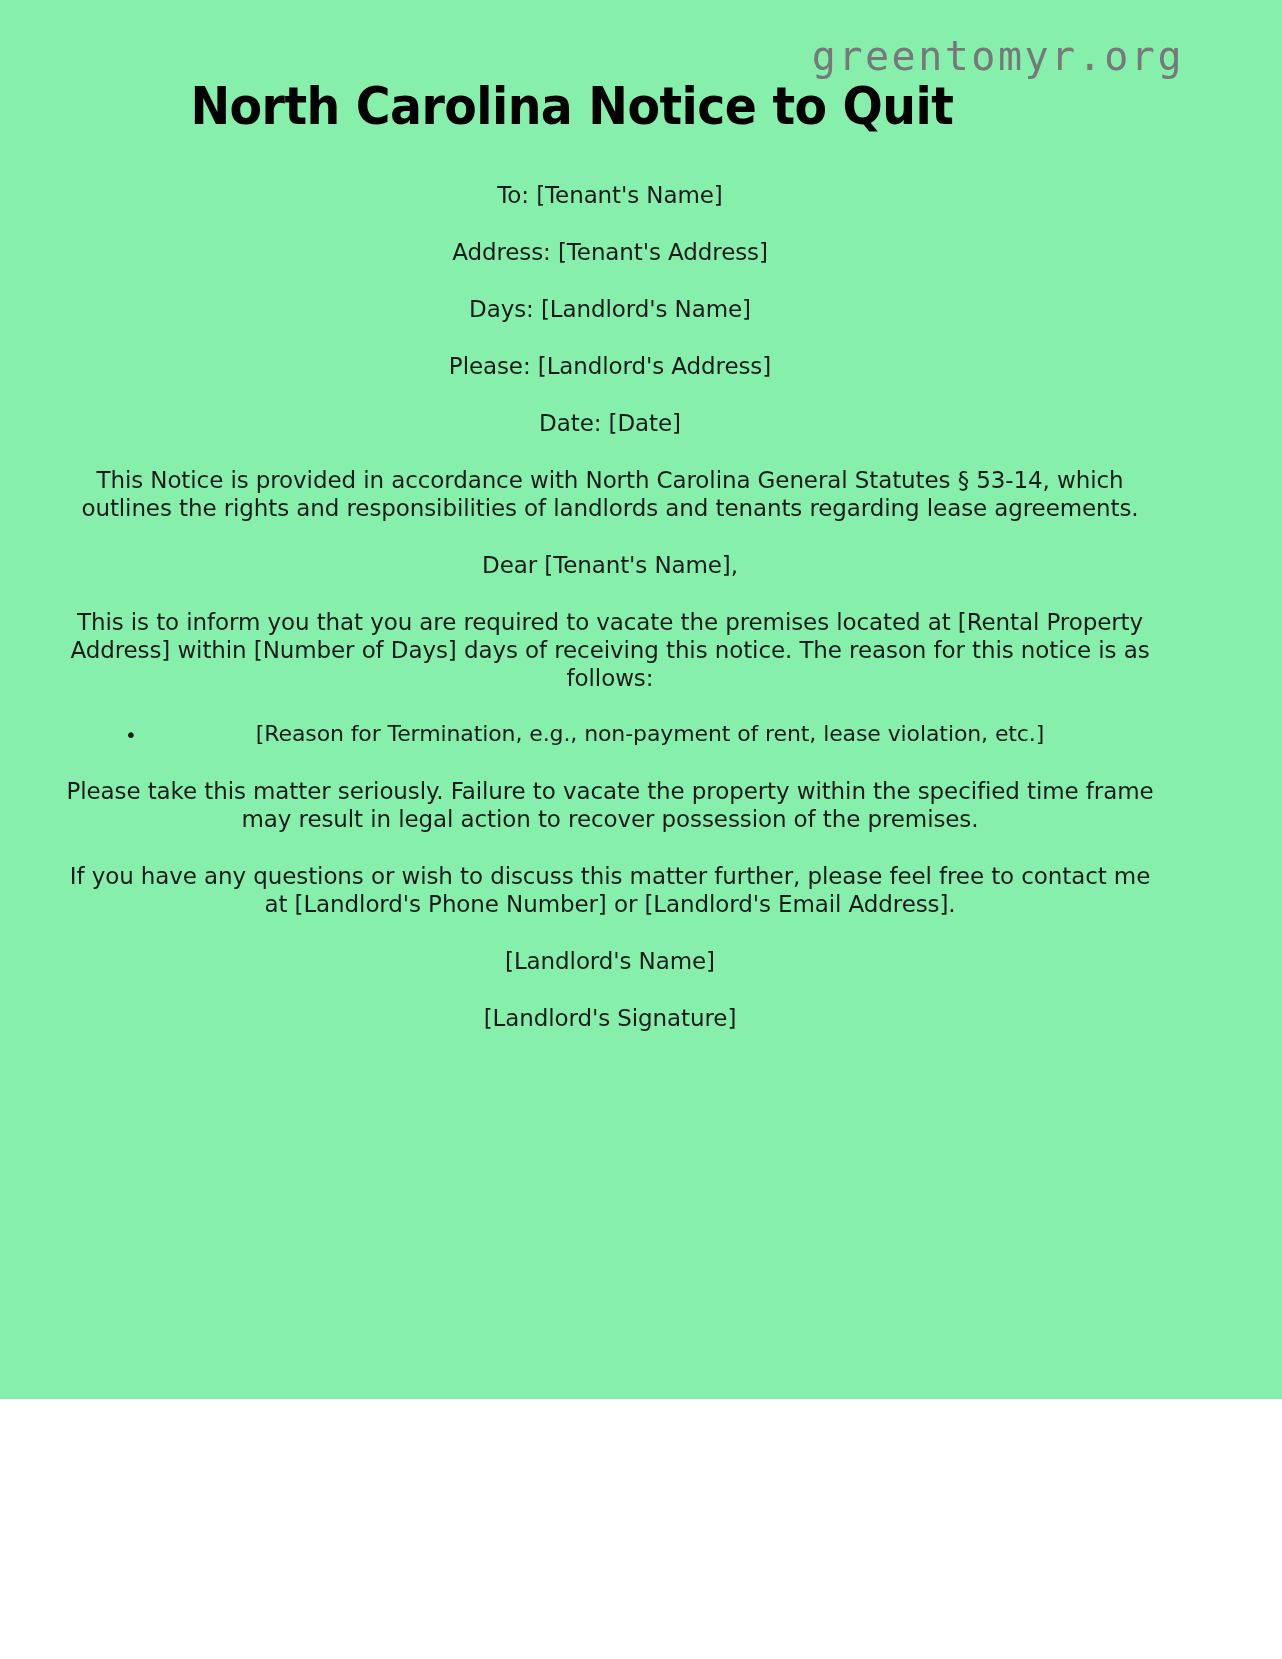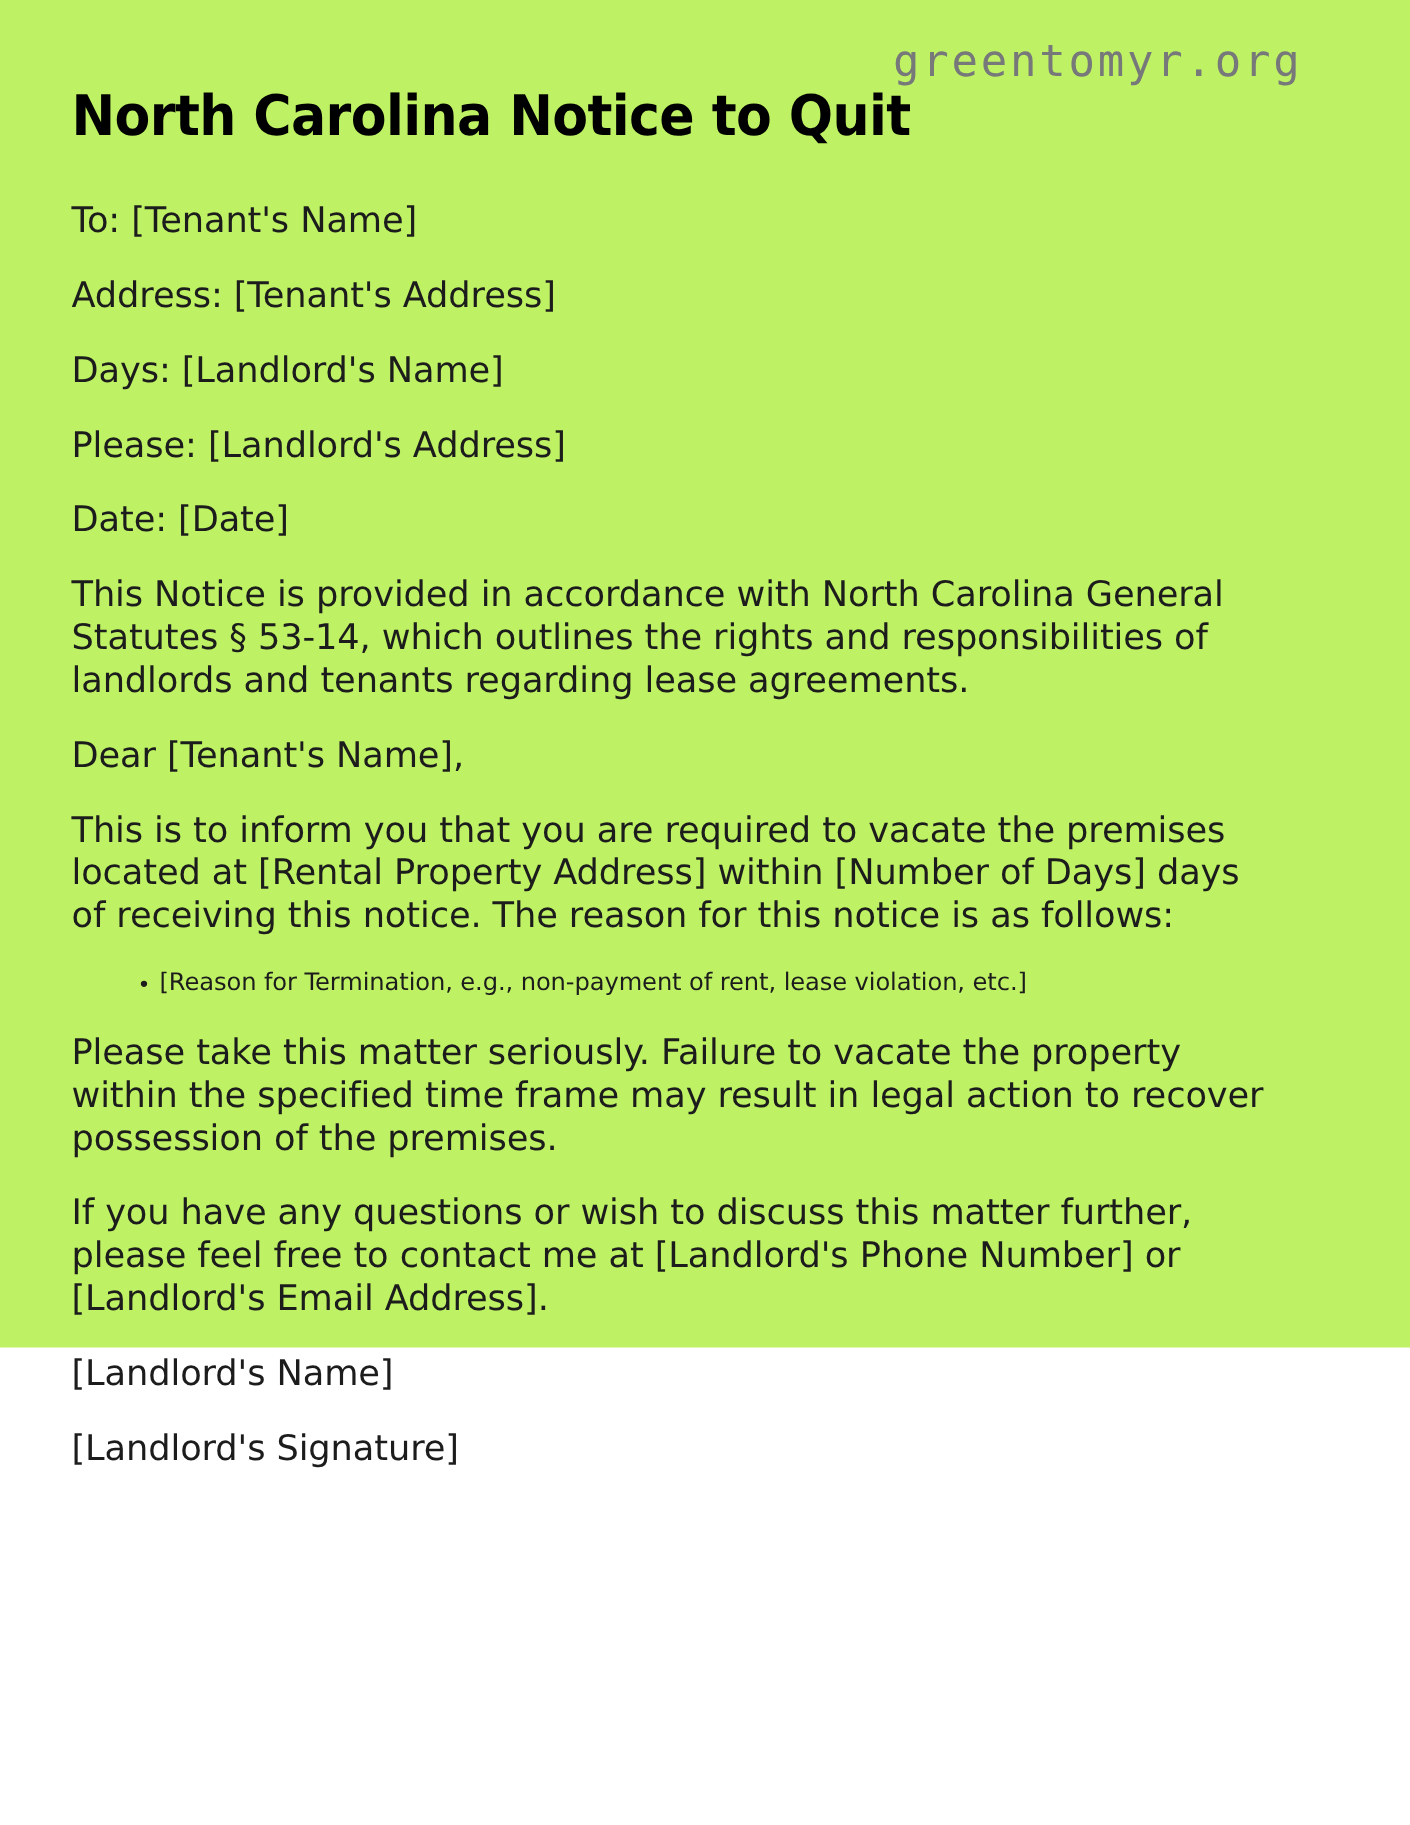--- a/index.html
+++ b/index.html
@@ -11,55 +11,56 @@
     width: 1282px;
     height: 1659px;
     font-family: "DejaVu Sans", sans-serif;
     color: #1a1a1a;
     position: relative;
     overflow: hidden;
   }
   .page {
     position: relative;
     width: 1282px;
-    height: 1225px;
-    background: #bef264;
+    height: 1399px;
+    background: #86efac;
     box-sizing: border-box;
   }
   .watermark {
     position: absolute;
     top: 36px;
     right: 98px;
     font-family: "DejaVu Sans Mono", "Liberation Mono", monospace;
     font-size: 40px;
     color: #77787a;
     letter-spacing: 2.5px;
     white-space: nowrap;
     line-height: 1;
     font-weight: 400;
   }
   .content {
     position: absolute;
     left: 65px;
     top: 78px;
     width: 1090px;
+    text-align: center;
   }
   .doc-title {
     font-family: "Liberation Sans Narrow", "DejaVu Sans", sans-serif;
     font-weight: bold;
     font-size: 51px;
     line-height: 1.15;
     letter-spacing: -0.6px;
     color: #000000;
     margin: 0 0 44px 0;
     transform: scaleX(0.93);
     transform-origin: left center;
   }
   p.para {
-    font-size: 32px;
+    font-size: 23px;
     line-height: 1.22;
     margin: 0 0 29px 0;
     color: #1c1c1c;
     letter-spacing: -0.1px;
   }
   ul.reason-list {
     margin: 0 0 29px 0;
     padding: 0 0 0 60px;
     list-style: none;
   }

